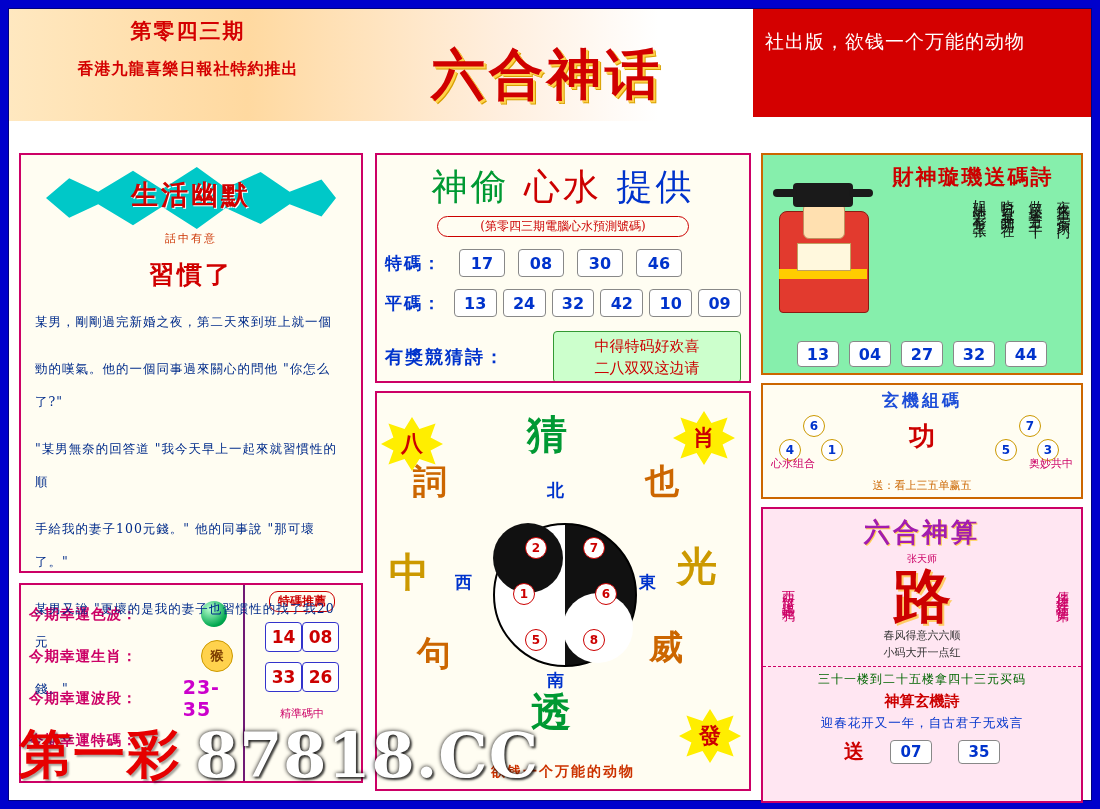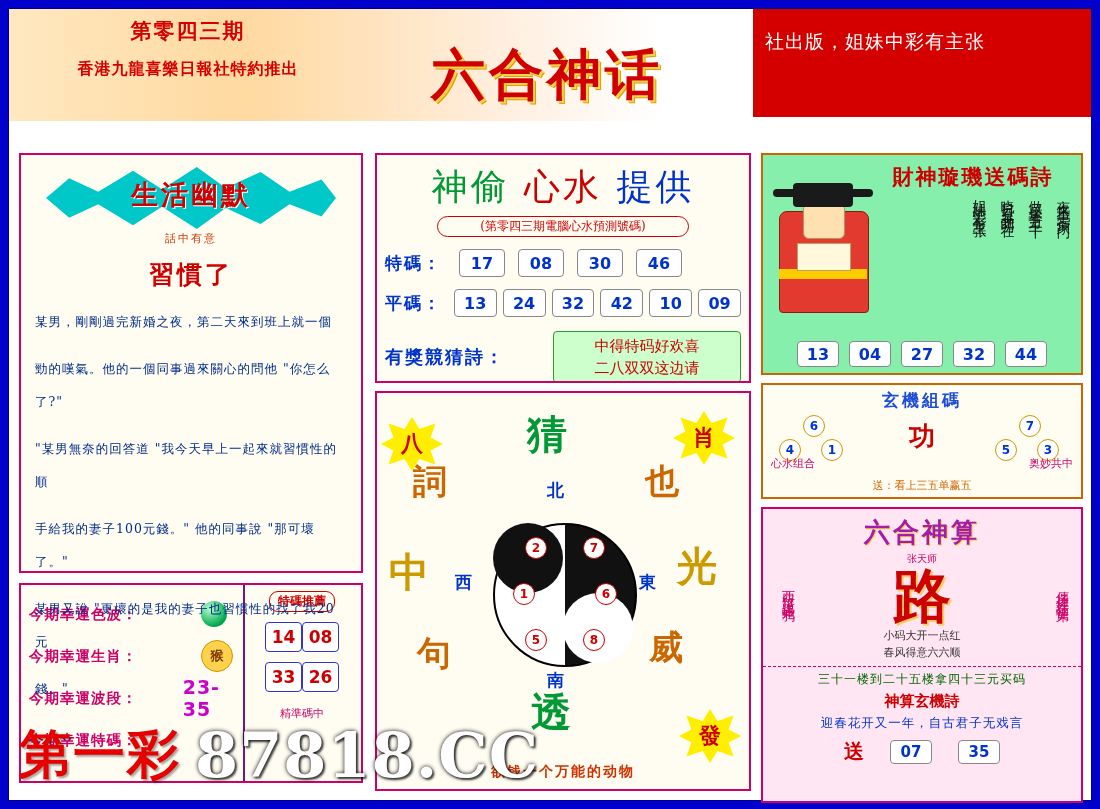--- a/index.html
+++ b/index.html
@@ -356,21 +356,21 @@
 
 <div class="page">
 
   <div class="header">
     <div class="hdr-left">
       <div class="issue">第零四三期</div>
       <div class="sponsor">香港九龍喜樂日報社特約推出</div>
     </div>
     <div class="hdr-title">六合神话</div>
     <div class="hdr-right">
-      <div>社出版，姐妹中彩有主张</div>
+      <div>社出版，欲钱一个万能的动物</div>
     </div>
 
   </div>
 
   <div class="body">
 
     <div class="col-left">
 
       <div class="humor-box">
         <div class="humor-banner">
@@ -538,22 +538,22 @@
         <div class="key-sub-r">奥妙共中</div>
         <div class="key-foot">送：看上三五单赢五</div>
       </div>
 
       <div class="luk-box">
         <div class="luk-title">六合神算</div>
         <div class="luk-author">张天师</div>
         <div class="luk-side-l">西行路上遇蛇鸦</div>
         <div class="luk-side-r">傳扬佳話在徒弟</div>
         <div class="luk-big">路</div>
+        <div class="luk-small">春风得意六六顺</div>
         <div class="luk-small">小码大开一点红</div>
-        <div class="luk-small">春风得意六六顺</div>
         <div class="luk-line">三十一楼到二十五楼拿四十三元买码</div>
         <div class="luk-poem-t">神算玄機詩</div>
         <div class="luk-poem">迎春花开又一年，自古君子无戏言</div>
         <div class="luk-send">
           <span class="lab">送</span>
           <span class="n">07</span>
           <span class="n">35</span>
         </div>
       </div>
     </div>

